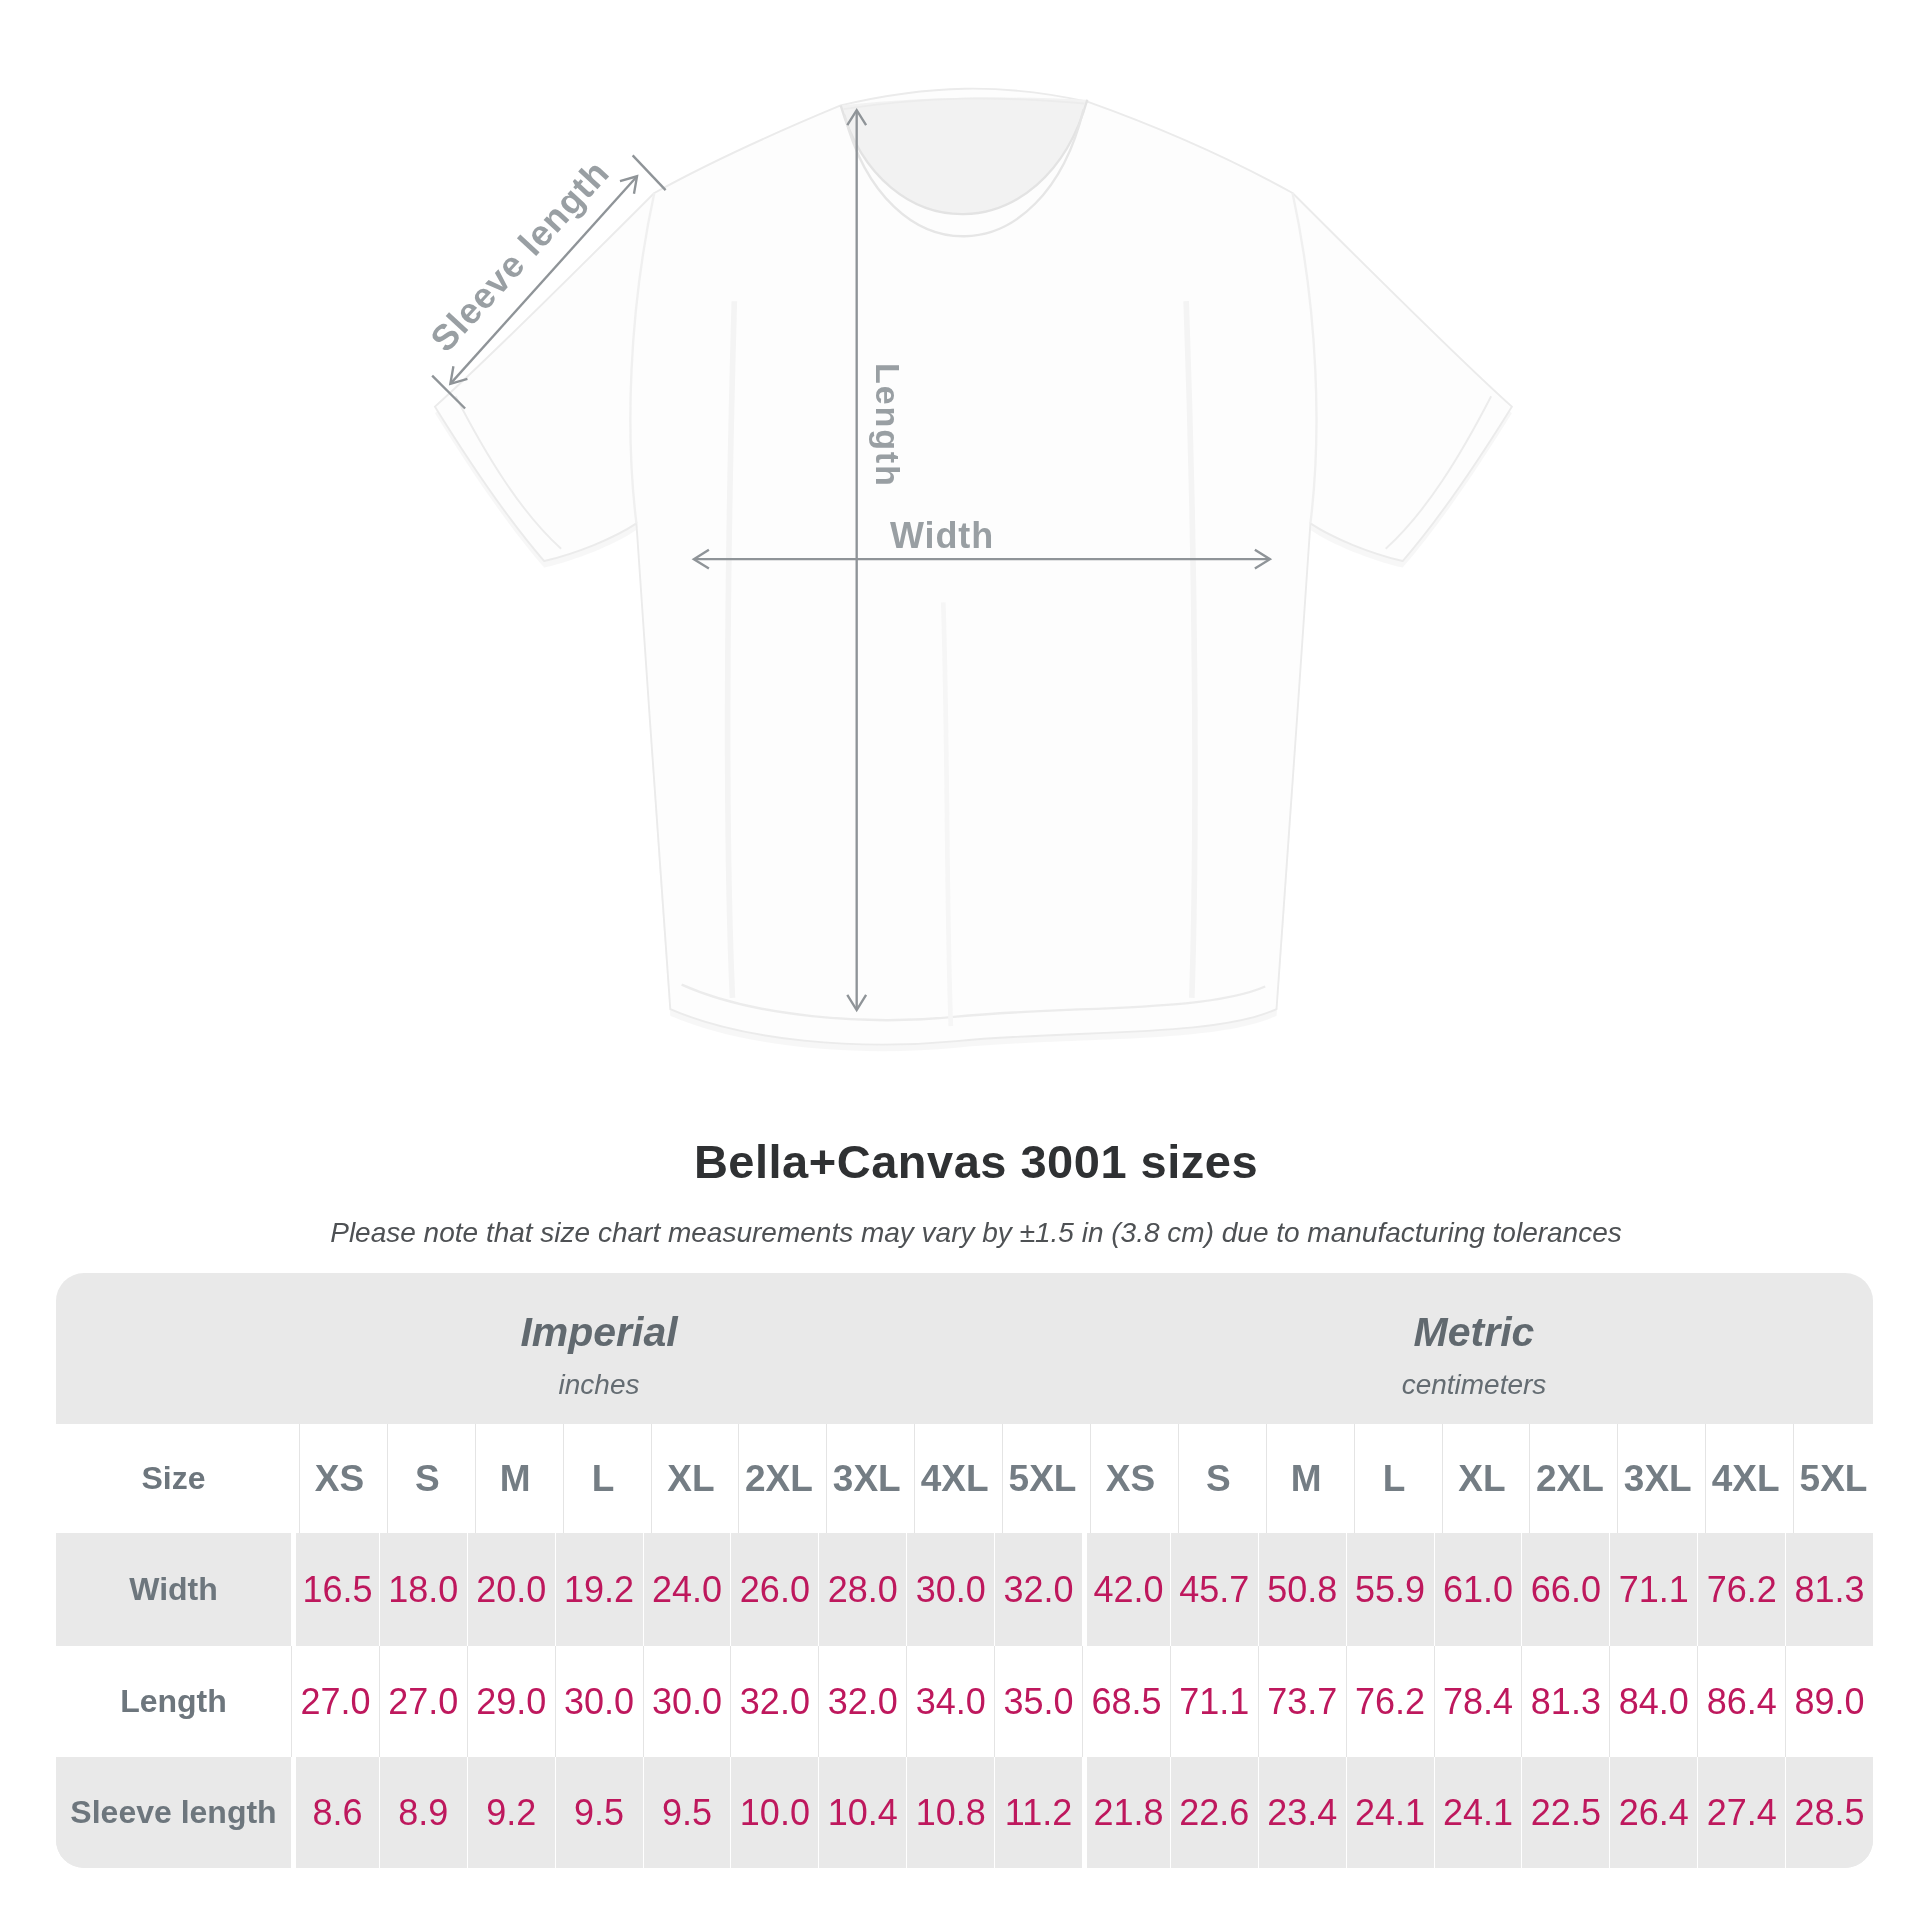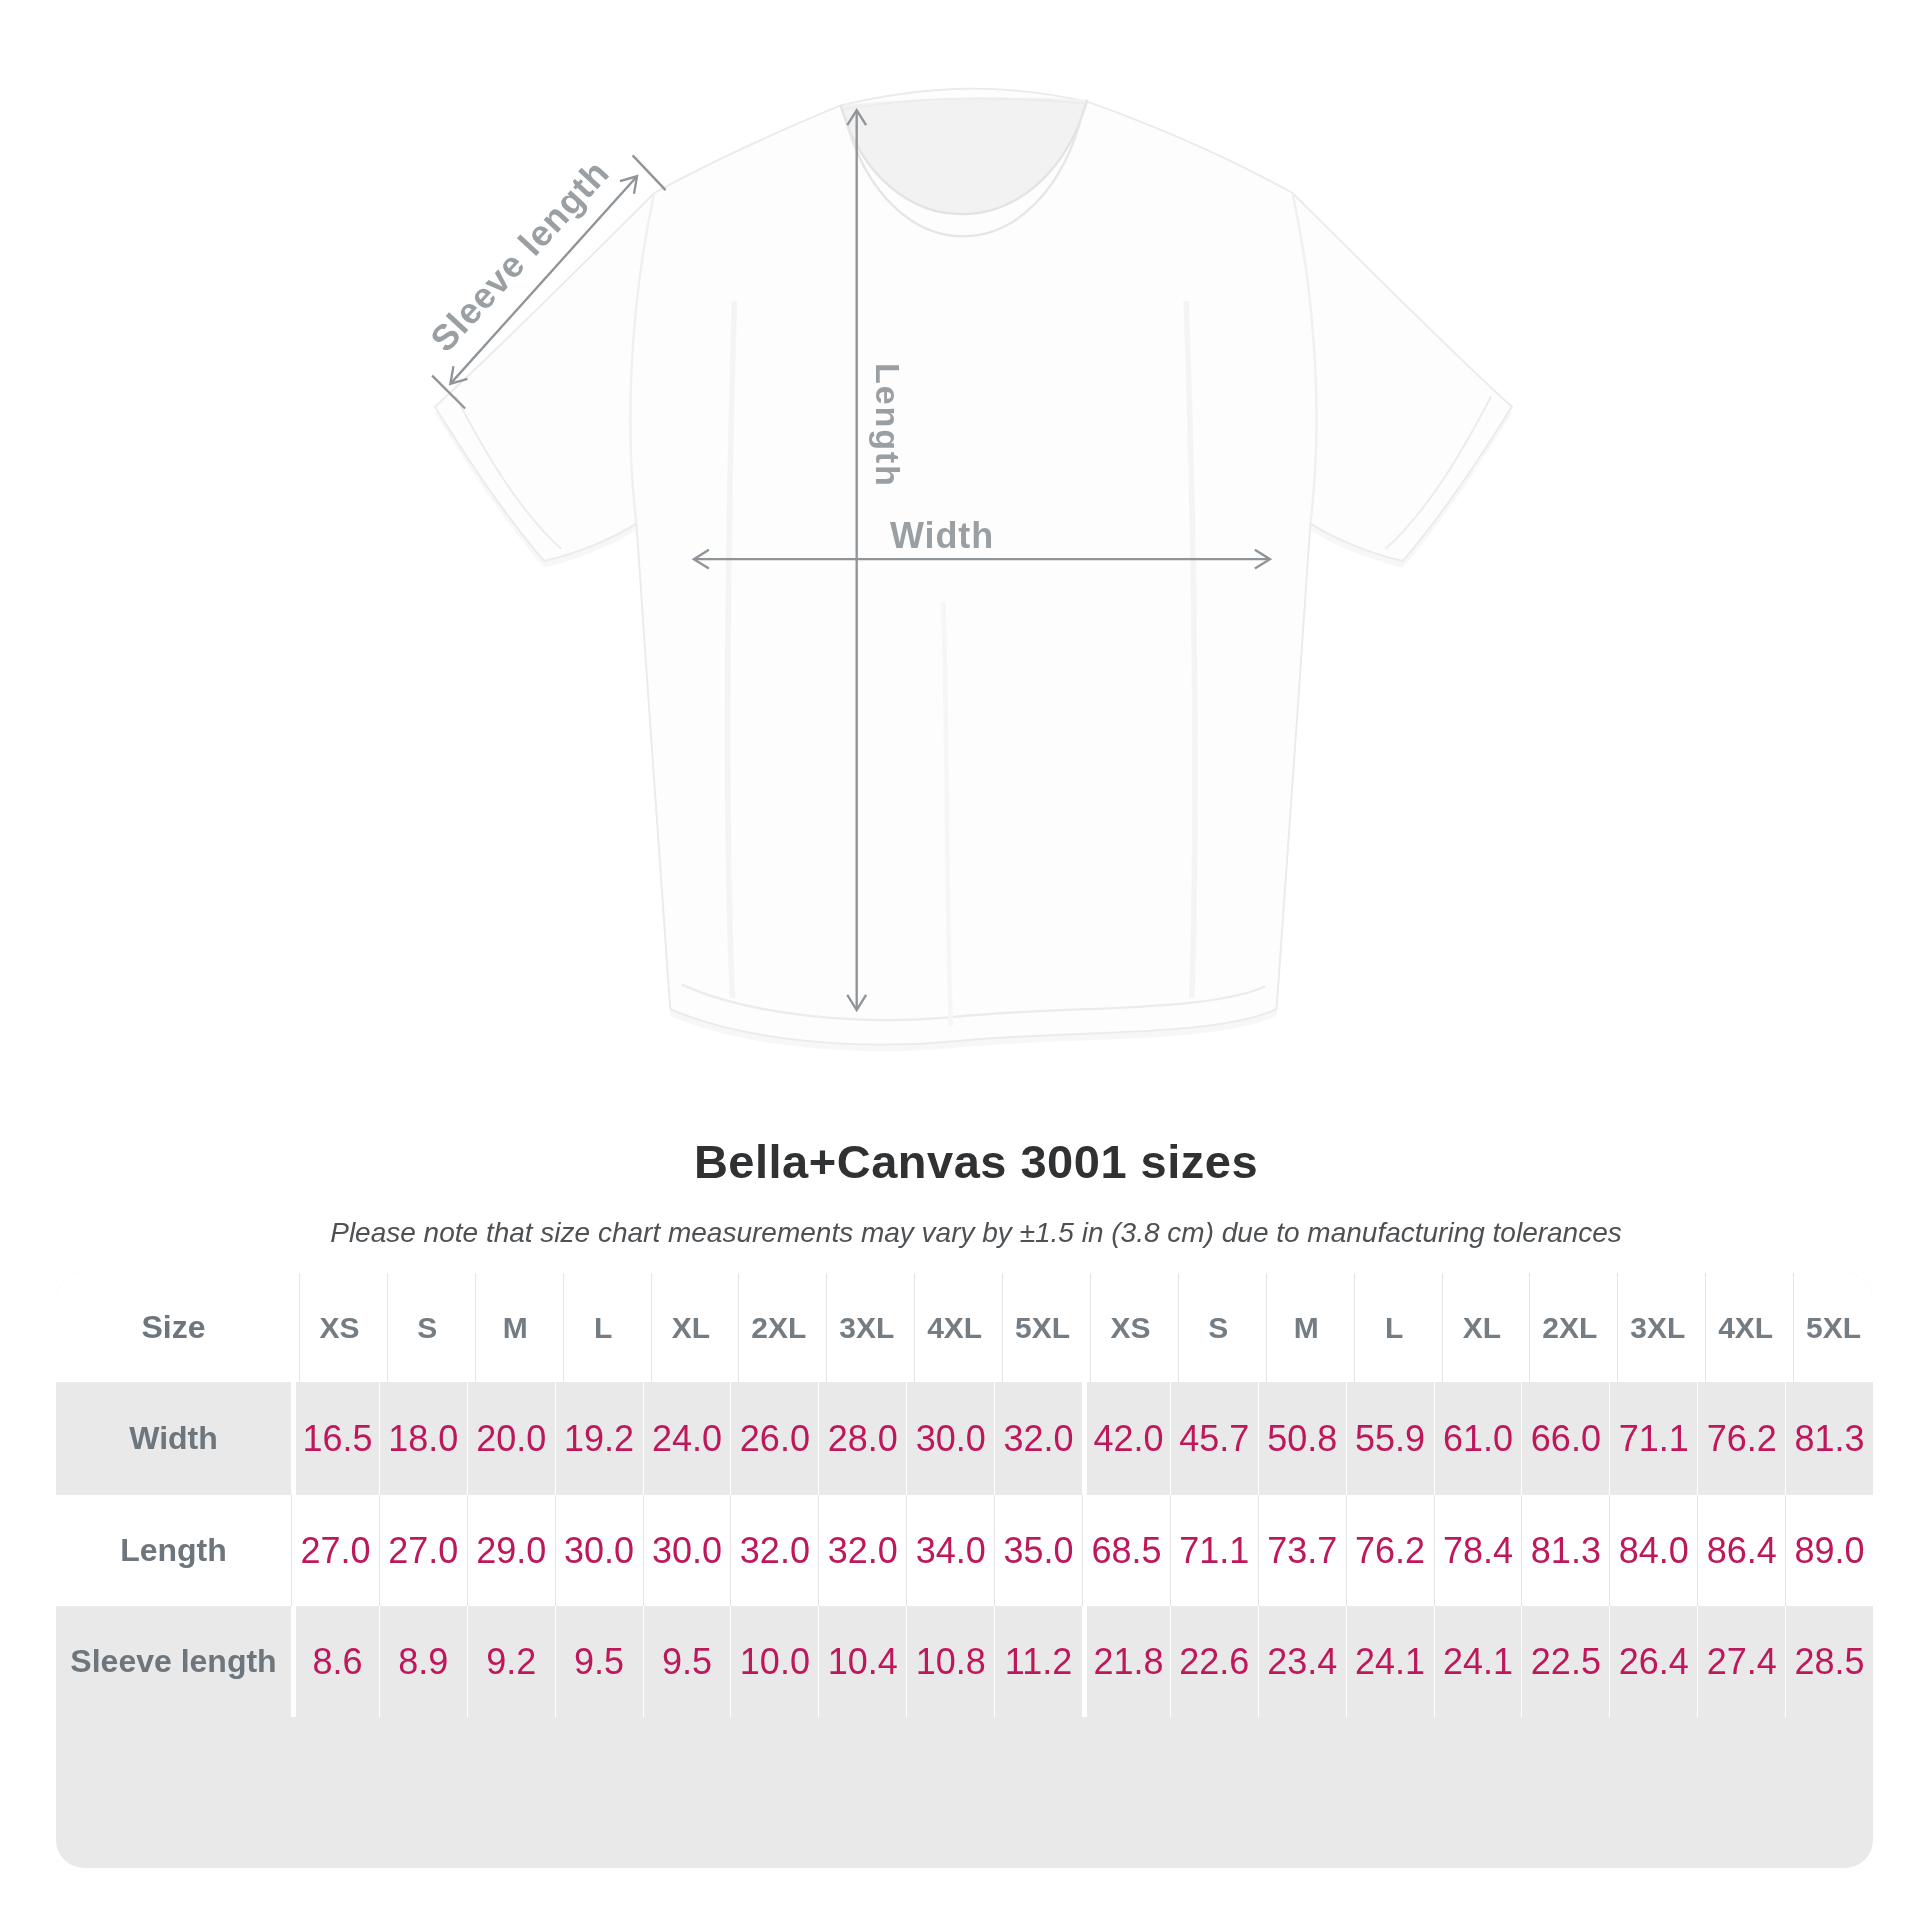--- a/index.html
+++ b/index.html
@@ -36,21 +36,21 @@
   .trow{display:grid;grid-template-columns:235px repeat(18,1fr);}
   .trow.thead{height:109px;background:#ffffff;gap:8px;}
   .trow.r0{height:113px;background:#e9e9e9;}
   .trow.r1{height:111px;background:#ffffff;}
   .trow.r2{height:111px;background:#e9e9e9;}
   .cell{display:flex;align-items:center;justify-content:center;box-sizing:border-box;}
   .trow.thead .cell + .cell, .trow.r1 .cell + .cell{border-left:1.9px solid #e4e4e4;}
   .trow.r0 .cell + .cell, .trow.r2 .cell + .cell{border-left:1.9px solid #ffffff;}
   .trow.r0 .cell.sep, .trow.r2 .cell.sep{border-left-width:5.6px;}
   .cell.rowlab{font-size:32px;font-weight:bold;color:#6d767d;}
-  .cell.ch{font-size:30px;font-weight:bold;color:#747d84;}
+  .cell.ch{font-size:37px;font-weight:bold;color:#747d84;}
   .cell.val{font-size:36px;color:#be185d;}
 </style>
 </head>
 <body>
 
 <div class="stage">
 
   <section class="diagram">
     <svg class="tshirt-svg" width="1928" height="1139" viewBox="0 0 2048 1210">
       <defs>
@@ -90,20 +90,30 @@
     <div class="dim-label wid">Width</div>
   </section>
 
   <header class="chart-header">
     <h1>Bella+Canvas 3001 sizes</h1>
     <p>Please note that size chart measurements may vary by ±1.5 in (3.8 cm) due to manufacturing tolerances</p>
   </header>
 
   <section class="size-table">
 
+    <div class="band">
+      <div class="group imperial">
+        <div class="g-label">Imperial</div>
+        <div class="g-sub">inches</div>
+      </div>
+      <div class="group metric">
+        <div class="g-label">Metric</div>
+        <div class="g-sub">centimeters</div>
+      </div>
+    </div>
 
     <div class="trow thead">
       <div class="cell rowlab">Size</div>
       <div class="cell ch sep">XS</div>
       <div class="cell ch">S</div>
       <div class="cell ch">M</div>
       <div class="cell ch">L</div>
       <div class="cell ch">XL</div>
       <div class="cell ch">2XL</div>
       <div class="cell ch">3XL</div>

